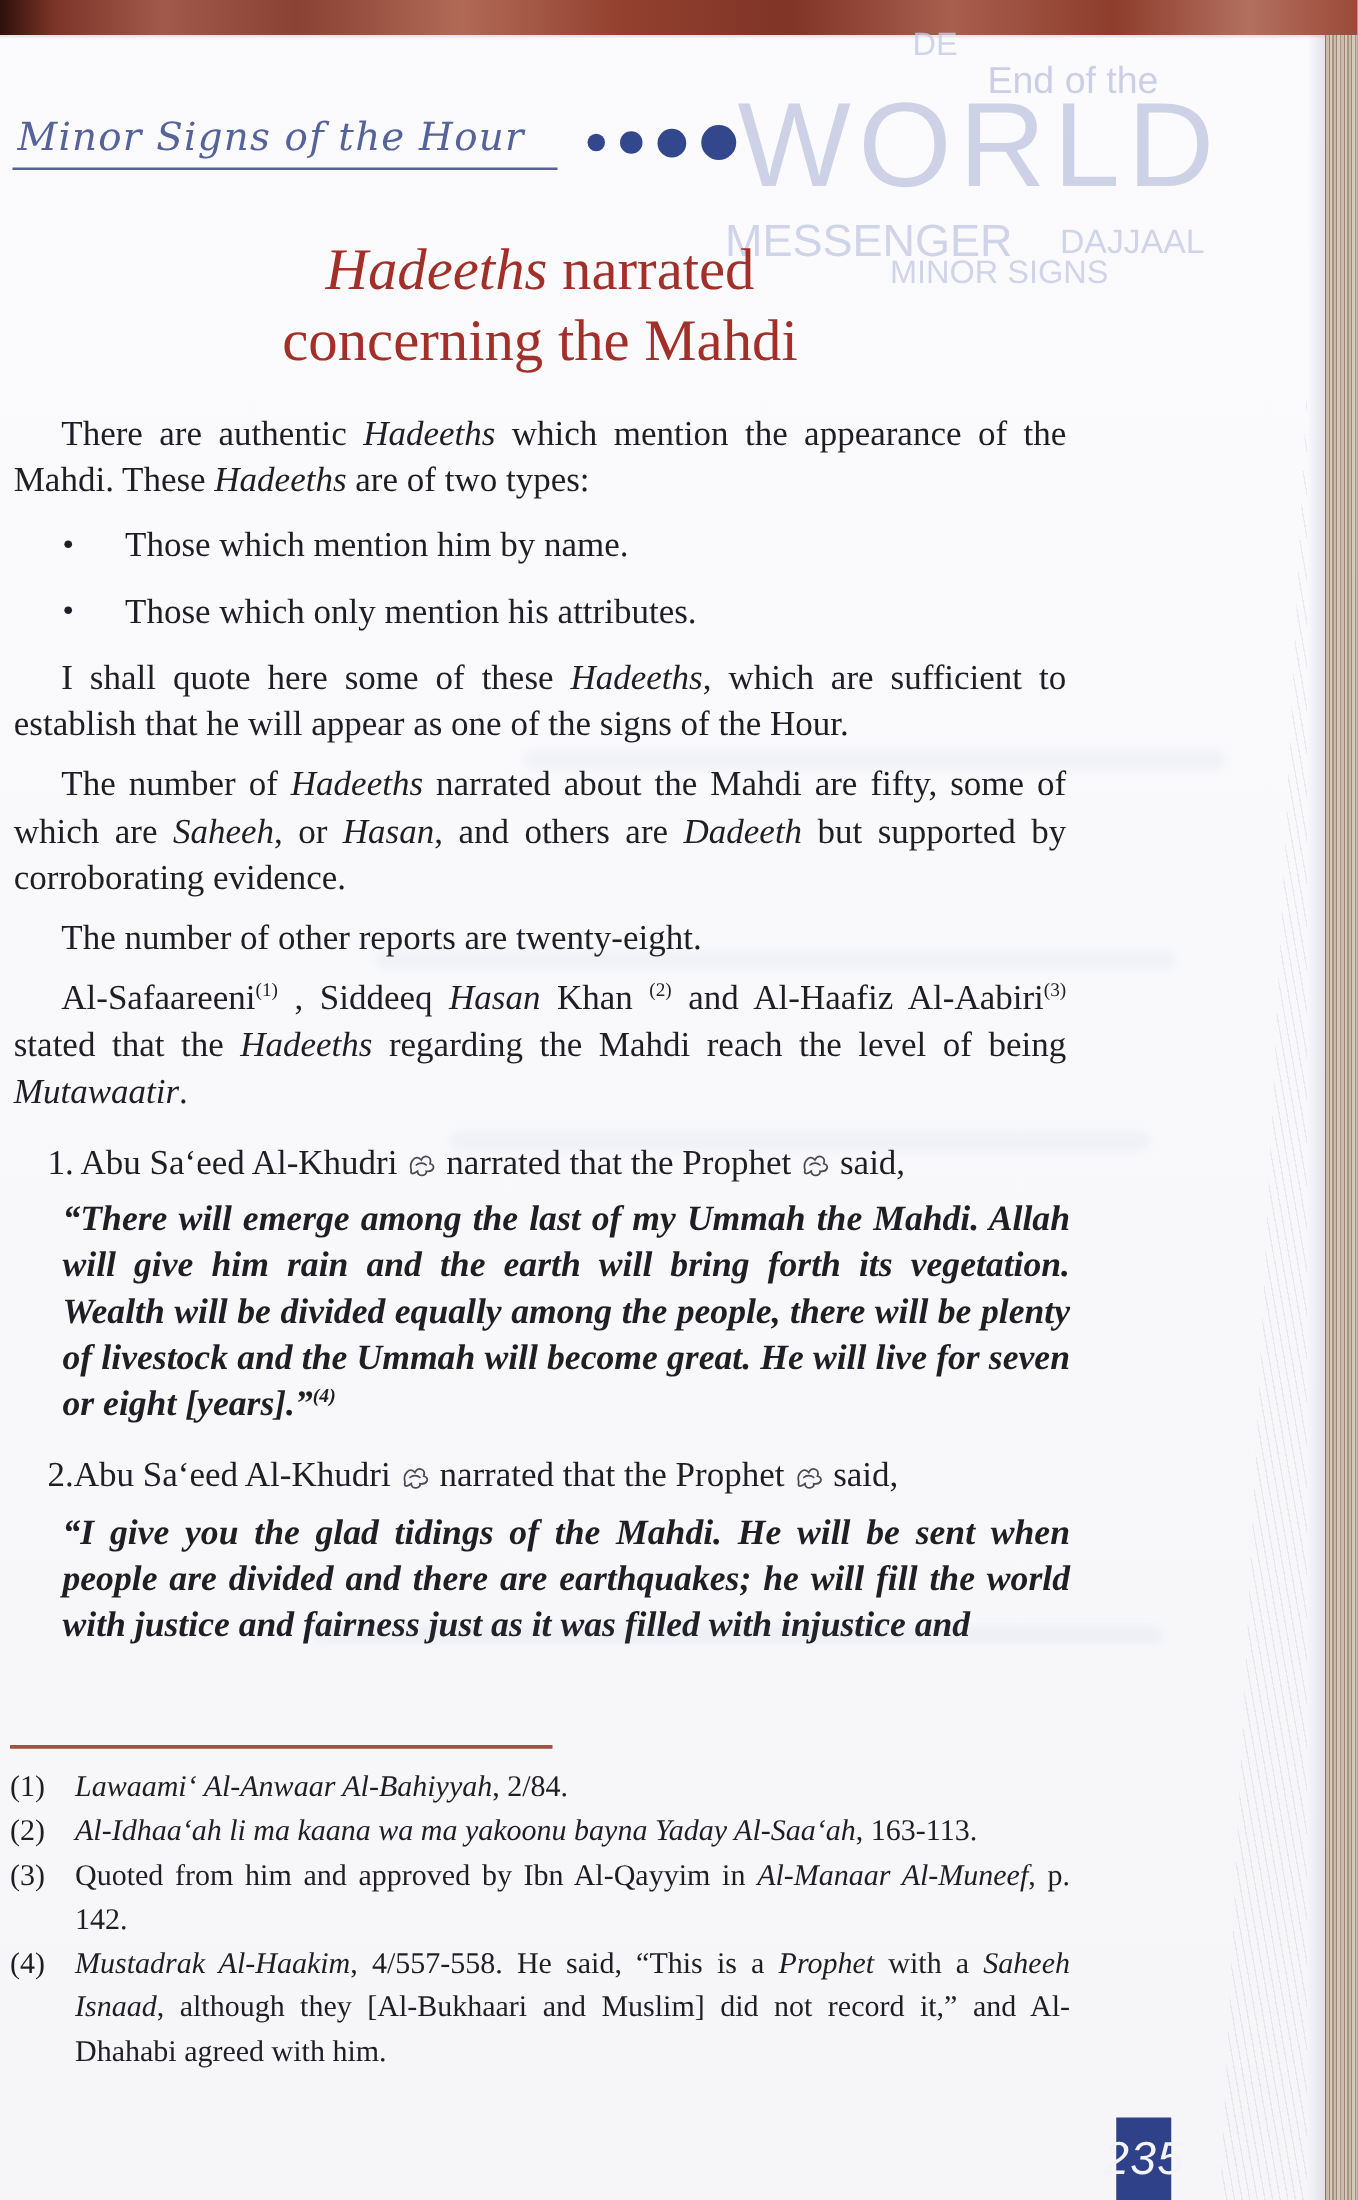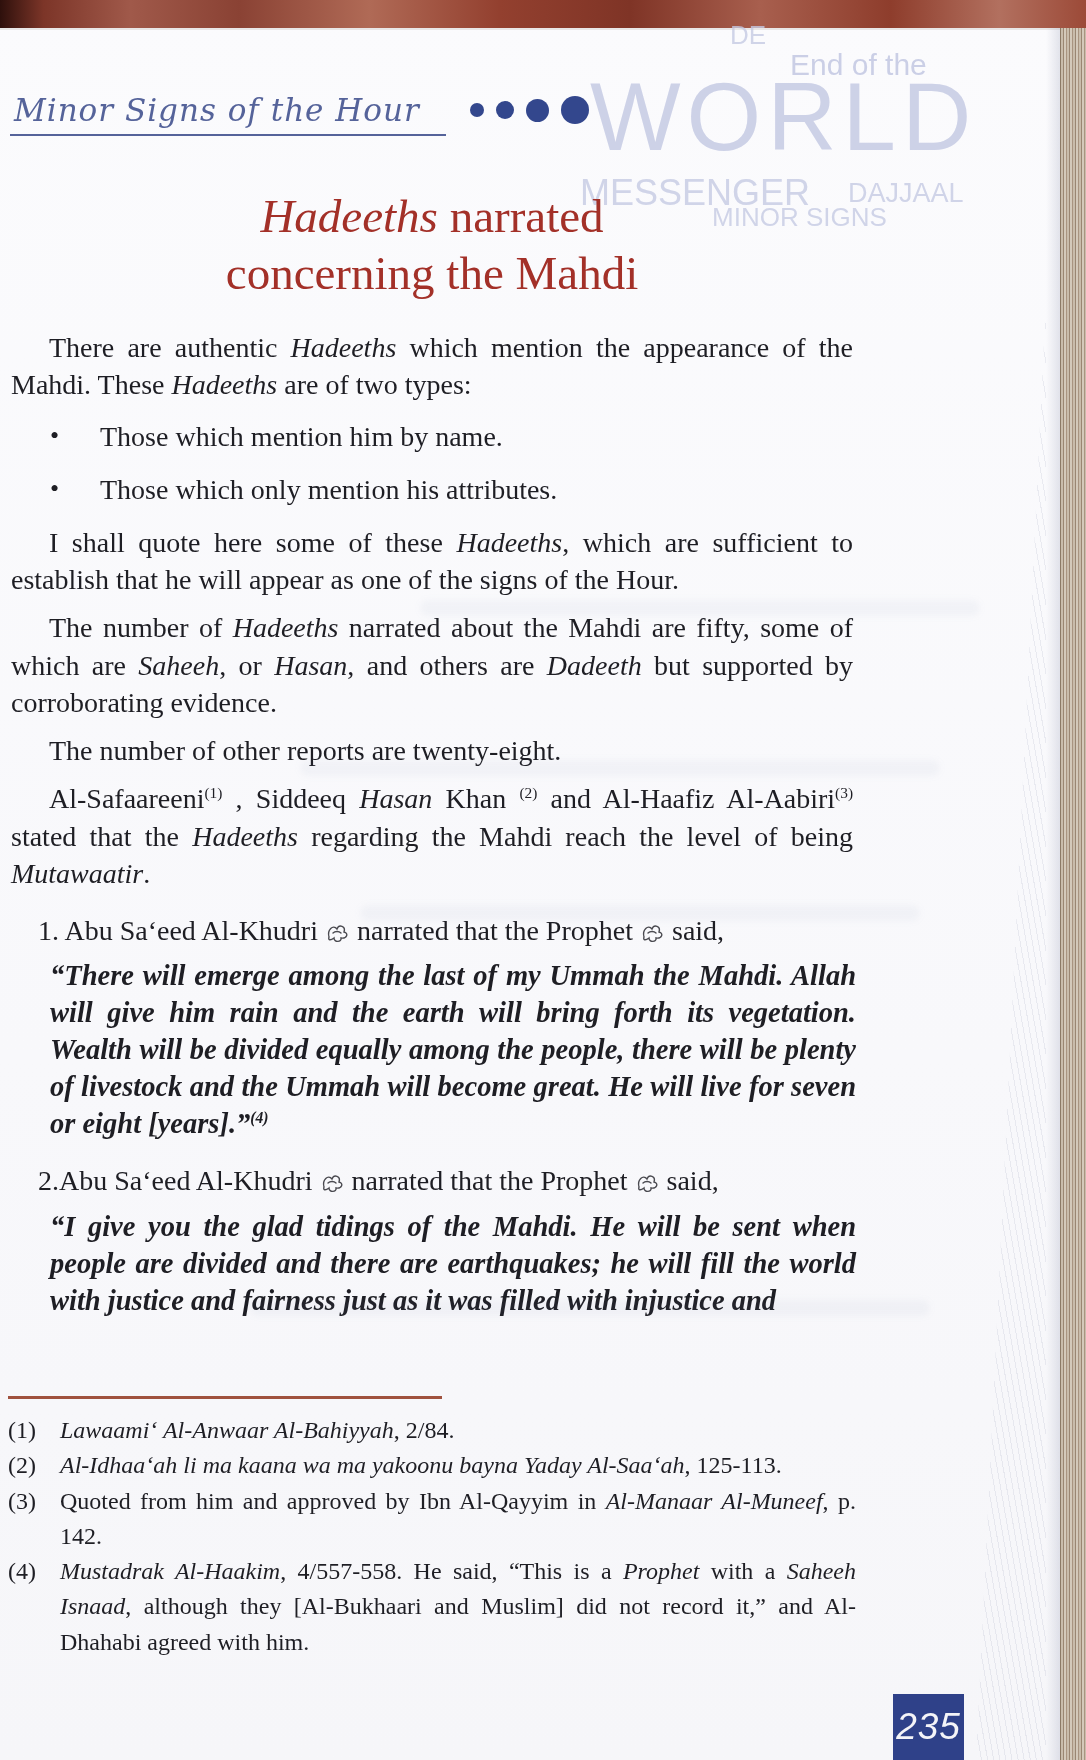--- a/index.html
+++ b/index.html
@@ -27,21 +27,21 @@
     position:absolute; right:26px; top:28px; bottom:0; width:14px;
     background:linear-gradient(90deg,rgba(180,185,205,0) 0%,rgba(150,155,180,0.25) 100%);
   }
   .page-fan{
     position:absolute; right:40px; top:300px; bottom:0; width:70px;
     background:repeating-linear-gradient(80deg,transparent 0 5px,rgba(90,100,140,0.10) 5px 6px);
     clip-path:polygon(100% 0,100% 100%,0 100%);
     pointer-events:none;
   }
   
-  .hdr{ position:absolute; left:10px; top:92px; display:flex; align-items:center; }
+  .hdr{ position:absolute; left:10px; top:92px; display:flex; align-items:flex-end; }
   .script-title{
     font-family:"DejaVu Serif", serif; font-style:italic;
     font-size:31px; color:#55639a; letter-spacing:1px;
     border-bottom:2px solid #55639a; padding:0 26px 6px 4px;
   }
   .dots{ display:flex; align-items:center; margin-left:12px; padding-bottom:8px; }
   .dots span{ display:inline-block; border-radius:50%; background:#33478d; margin-left:12px; }
   .dots span:nth-child(1){ width:14px; height:14px; }
   .dots span:nth-child(2){ width:18px; height:18px; }
   .dots span:nth-child(3){ width:23px; height:23px; }
@@ -72,21 +72,21 @@
   
   .footnotes{ position:absolute; left:8px; top:1396px; width:848px; }
   .fn-rule{ width:434px; height:3px; background:#a0523e; margin-bottom:14px; }
   .fn-row{ display:flex; font-size:24px; line-height:1.47; }
   .fn-label{ flex:0 0 52px; }
   .fn-text{ flex:1; text-align:justify; }
   
   .bleed{ position:absolute; height:16px; background:rgba(110,120,165,0.055); filter:blur(3px); border-radius:8px; pointer-events:none; }
   
   .pagenum{
-    position:absolute; left:893px; top:1694px; width:71px; height:66px;
+    position:absolute; left:893px; top:1694px; width:44px; height:66px;
     background:#2f4189; color:#f4f4f8; font-family:"Liberation Sans", sans-serif;
     font-style:italic; font-size:37px; display:flex; align-items:center; justify-content:center;
     letter-spacing:1px;
   }
 </style>
 </head>
 <body>
 
 <div id="page">
 
@@ -167,21 +167,21 @@
 
   <div class="footnotes">
     <div class="fn-rule"></div>
     <div>
         <div class="fn-row">
           <span class="fn-label">(1)</span>
           <span class="fn-text"><span class="it">Lawaami‘ Al-Anwaar Al-Bahiyyah</span><span>, 2/84.</span></span>
         </div>
         <div class="fn-row">
           <span class="fn-label">(2)</span>
-          <span class="fn-text"><span class="it">Al-Idhaa‘ah li ma kaana wa ma yakoonu bayna Yaday Al-Saa‘ah</span><span>, 125-113.</span></span>
+          <span class="fn-text"><span class="it">Al-Idhaa‘ah li ma kaana wa ma yakoonu bayna Yaday Al-Saa‘ah</span><span>, 163-113.</span></span>
         </div>
         <div class="fn-row">
           <span class="fn-label">(3)</span>
           <span class="fn-text"><span>Quoted from him and approved by Ibn Al-Qayyim in </span><span class="it">Al-Manaar Al-Muneef</span><span>, p. 142.</span></span>
         </div>
         <div class="fn-row">
           <span class="fn-label">(4)</span>
           <span class="fn-text"><span class="it">Mustadrak Al-Haakim</span><span>, 4/557-558. He said, “This is a </span><span class="it">Prophet</span><span> with a </span><span class="it">Saheeh Isnaad</span><span>, although they [Al-Bukhaari and Muslim] did not record it,” and Al-Dhahabi agreed with him.</span></span>
         </div>
       </div>

